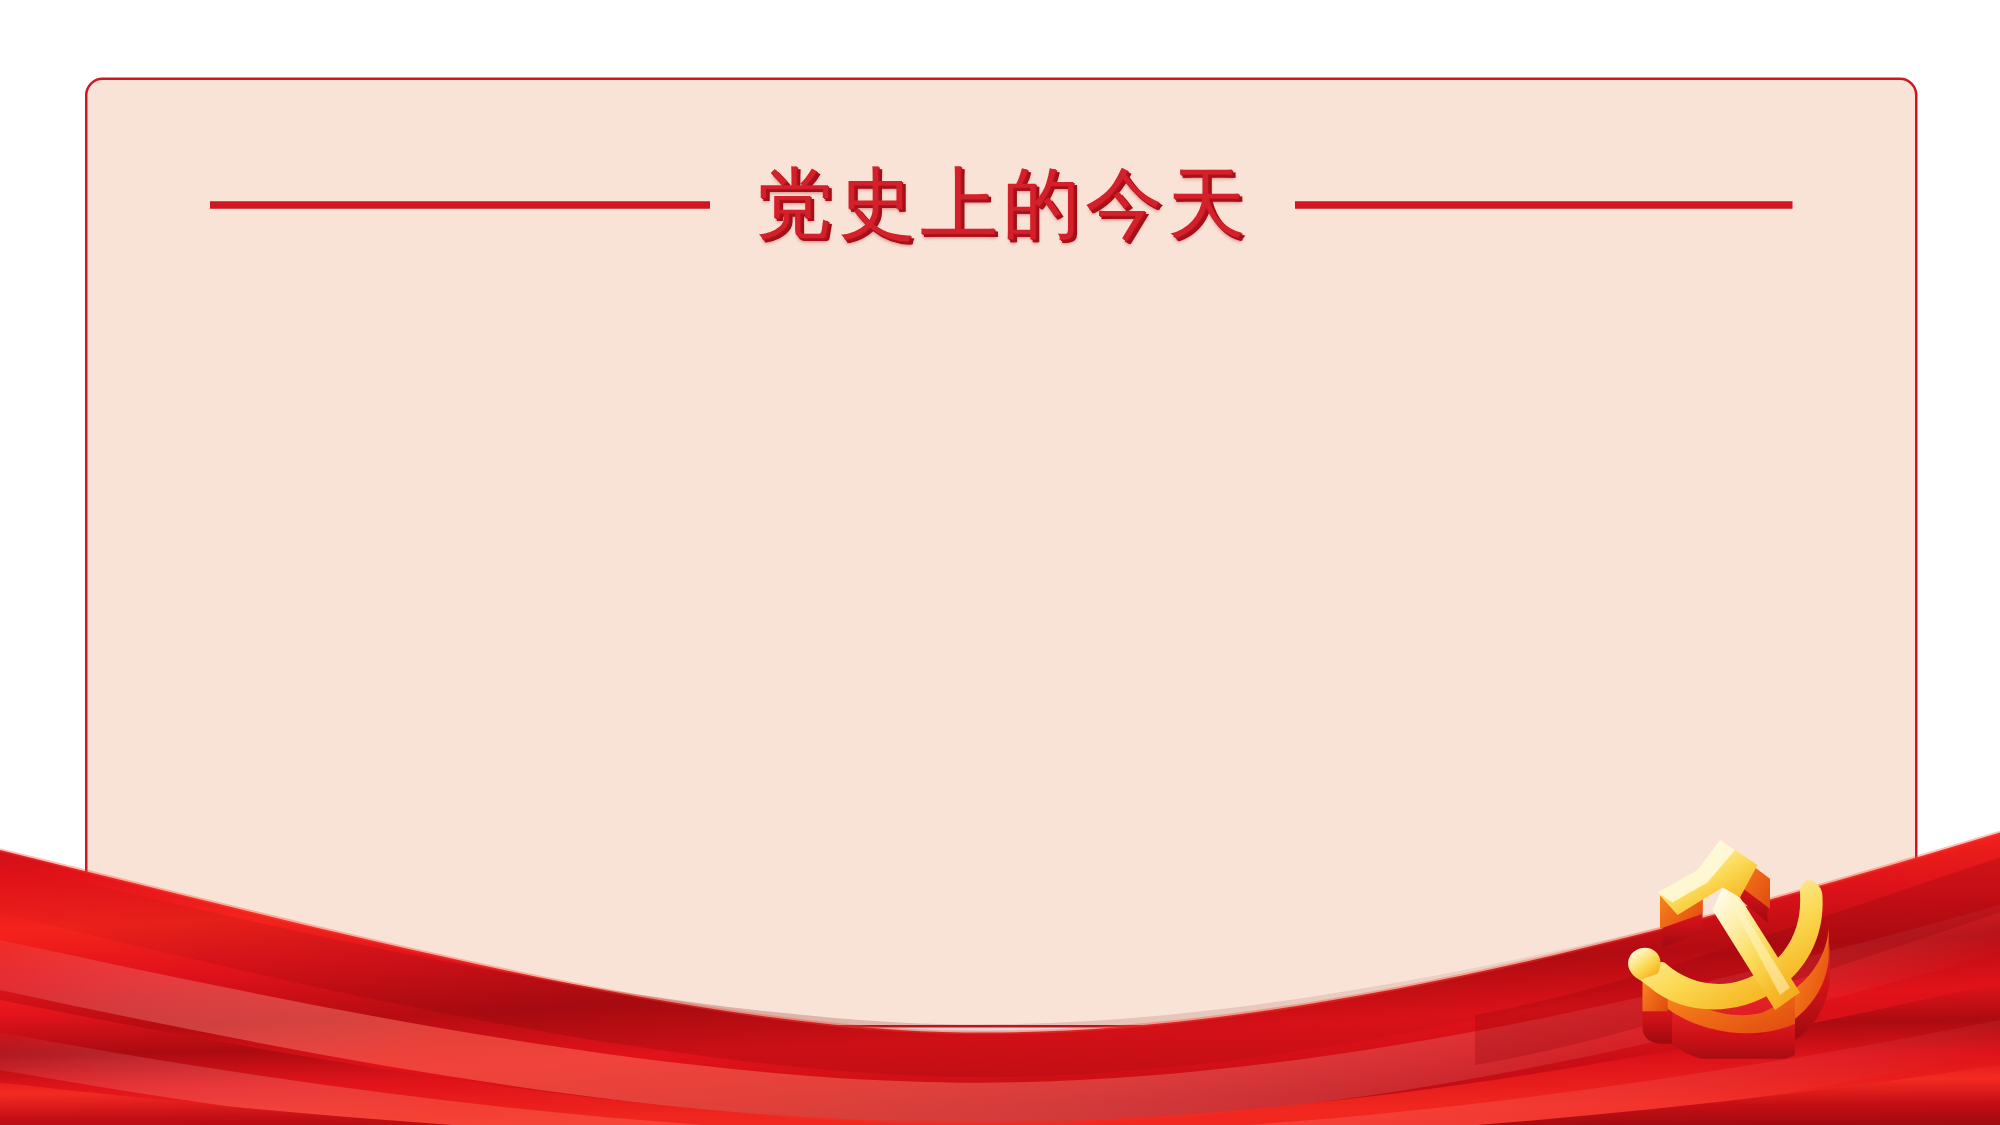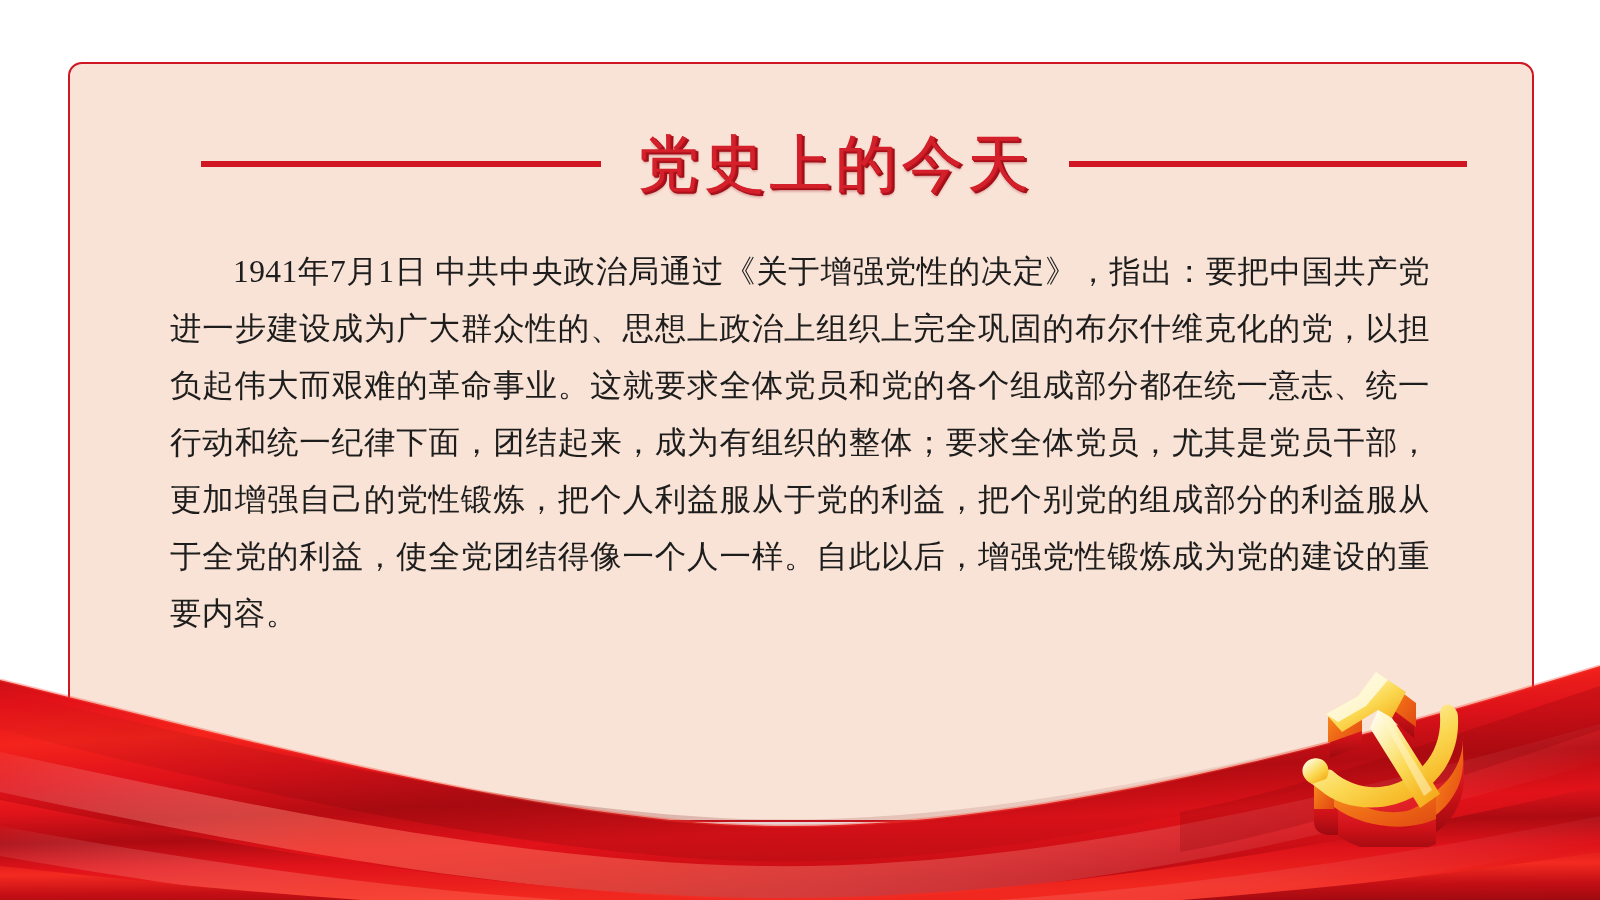--- a/index.html
+++ b/index.html
@@ -33,21 +33,20 @@
   
   .title-row {
     position: absolute;
     left: 68px;
     top: 118px;
     width: 1466px;
     height: 92px;
     display: flex;
     align-items: center;
     justify-content: center;
-    margin-left: 33px;
   }
   .rule {
     height: 6px;
     background: #cf1622;
     flex: 0 0 auto;
   }
   .rule-left  { width: 400px; margin-right: 36px; }
   .rule-right { width: 398px; margin-left: 36px; }
 
   .title-text {
@@ -106,21 +105,20 @@
 <div id="stage">
 
   <div class="card"></div>
 
   <div class="title-row">
     <div class="rule rule-left"></div>
     <div class="title-text">党史上的今天</div>
     <div class="rule rule-right"></div>
   </div>
 
-  <div class="body-copy">1941年7月1日  中共中央政治局通过《关于增强党性的决定》，指出：要把中国共产党进一步建设成为广大群众性的、思想上政治上组织上完全巩固的布尔什维克化的党，以担负起伟大而艰难的革命事业。这就要求全体党员和党的各个组成部分都在统一意志、统一行动和统一纪律下面，团结起来，成为有组织的整体；要求全体党员，尤其是党员干部，更加增强自己的党性锻炼，把个人利益服从于党的利益，把个别党的组成部分的利益服从于全党的利益，使全党团结得像一个人一样。自此以后，增强党性锻炼成为党的建设的重要内容。</div>
 
   <div class="ribbon-wrap">
     <svg width="1600" height="900" viewBox="0 0 1600 900" preserveAspectRatio="none">
       <defs>
         <linearGradient id="silkA" x1="0" y1="0" x2="0.35" y2="1">
           <stop offset="0%" stop-color="#c00d14"></stop>
           <stop offset="14%" stop-color="#e31219"></stop>
           <stop offset="30%" stop-color="#f4231c"></stop>
           <stop offset="46%" stop-color="#e0121a"></stop>
           <stop offset="62%" stop-color="#b60c12"></stop>

